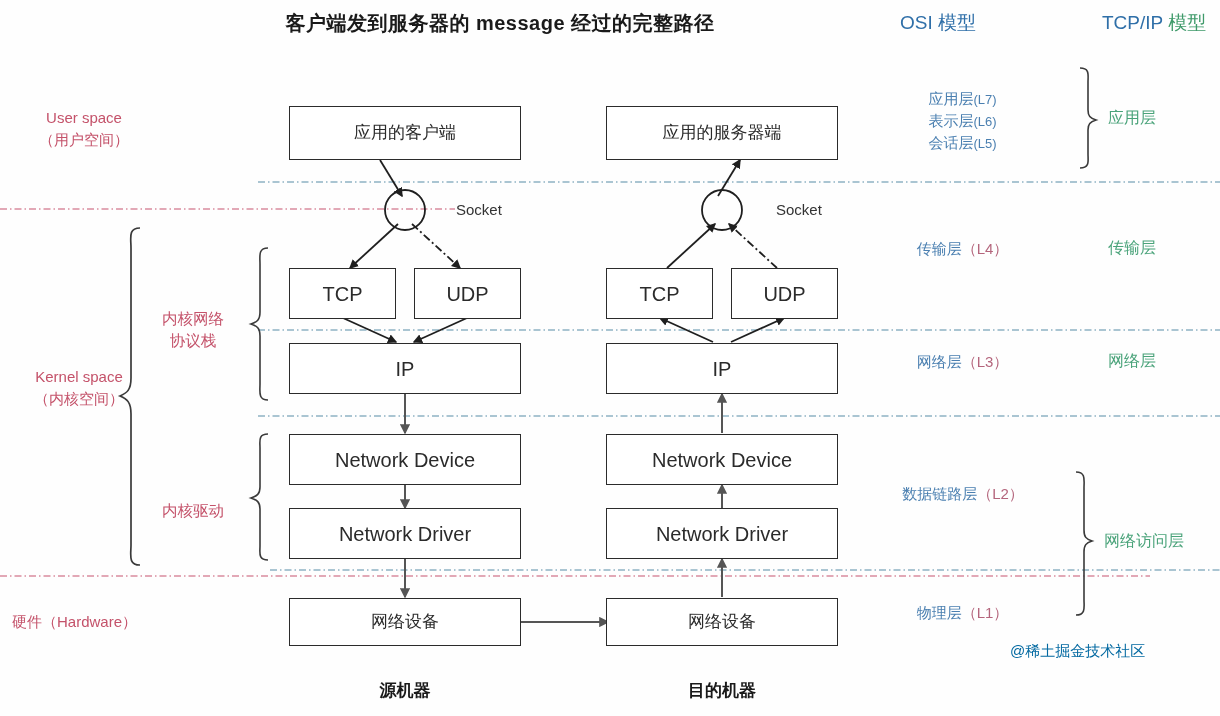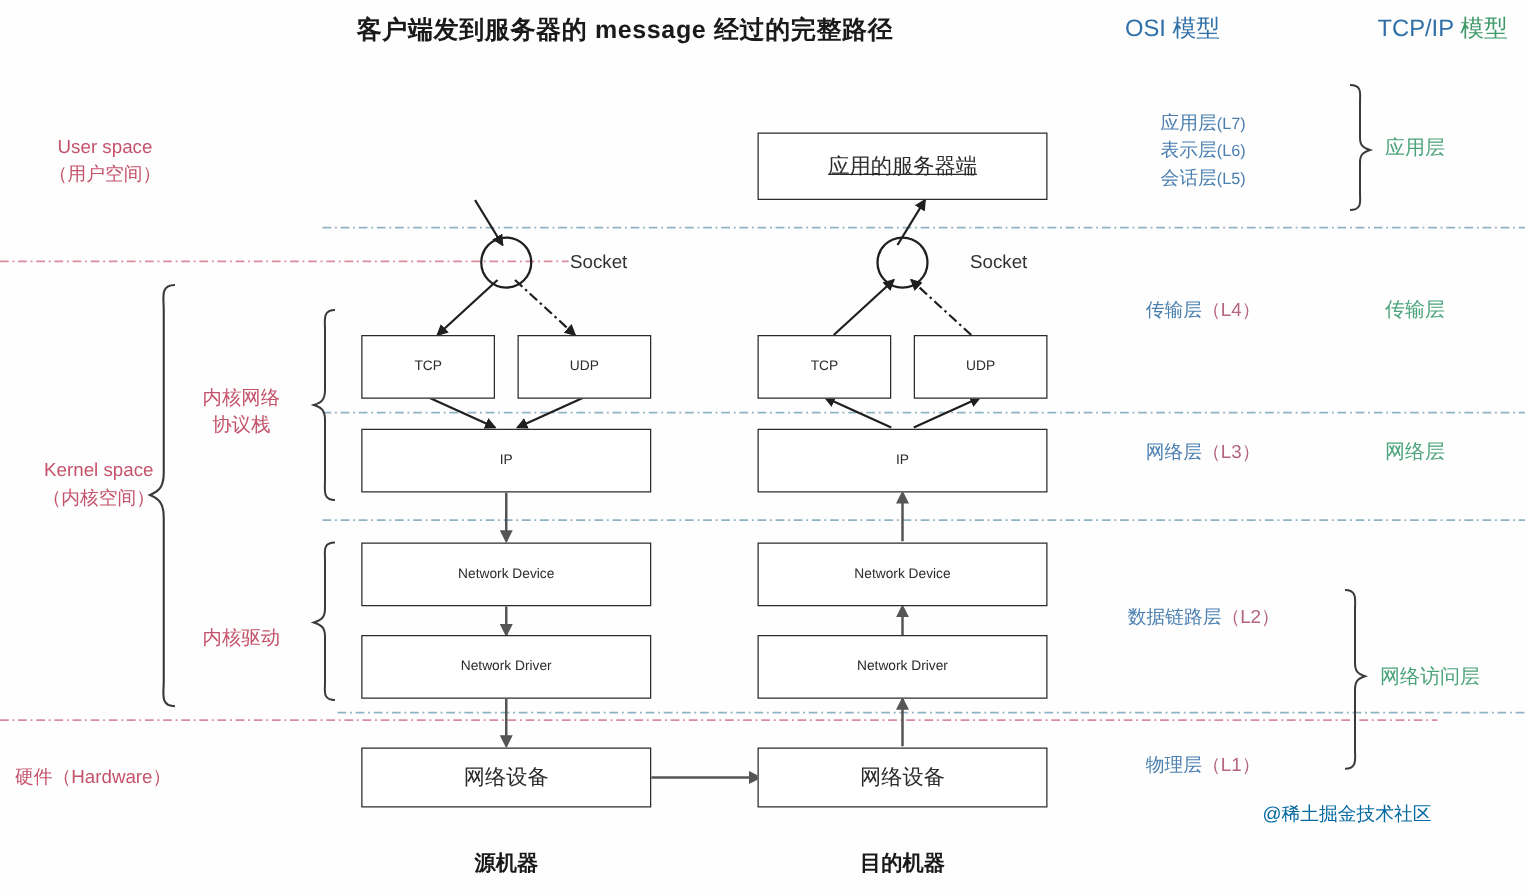--- a/index.html
+++ b/index.html
@@ -48,21 +48,21 @@
   .tcp-head .lat { color: #2f6fa8; }
 
   
   .box {
     box-sizing: border-box;
     border: 1.6px solid #2b2b2b;
     background: #ffffff;
     display: flex;
     align-items: center;
     justify-content: center;
-    font-size: 11px;
+    font-size: 20px;
     color: #2b2b2b;
     text-align: center;
     line-height: 1.1;
   }
   .box.cjk { font-size: 17px; }
 
   
   .lbl { white-space: nowrap; }
 
   .socket-lbl {
@@ -294,20 +294,23 @@
 
   <div class="abs left-lbl big" style="left:128px; top:308px; width:130px;text-align:center;">
     <div>内核网络</div>
     <div>协议栈</div>
   </div>
 
   <div class="abs left-lbl big" style="left:128px; top:487px; width:130px;margin-top:13px;">
     <span>内核驱动</span>
   </div>
 
+  <div class="abs box cjk" style="left:289px; top:106px; width:232px; height:54px;">
+    <span>应用的客户端</span>
+  </div>
 
   <div class="abs socket-lbl lbl" style="left:456px; top:201px;">
     <span>Socket</span>
   </div>
 
   <div class="abs box" style="left:289px; top:268px; width:107px; height:51px;">
     <span>TCP</span>
   </div>
 
   <div class="abs box" style="left:414px; top:268px; width:107px; height:51px;">
@@ -327,21 +330,21 @@
   </div>
 
   <div class="abs box cjk" style="left:289px; top:598px; width:232px; height:48px;">
     <span>网络设备</span>
   </div>
 
   <div class="abs machine-lbl" style="left:289px; top:679px; width:232px;">
     <span>源机器</span>
   </div>
 
-  <div class="abs box cjk" style="left:606px; top:106px; width:232px; height:54px;text-decoration:underline;">
+  <div class="abs box cjk" style="left:606px; top:106px; width:232px; height:54px;">
     <span>应用的服务器端</span>
   </div>
 
   <div class="abs socket-lbl lbl" style="left:776px; top:201px;">
     <span>Socket</span>
   </div>
 
   <div class="abs box" style="left:606px; top:268px; width:107px; height:51px;">
     <span>TCP</span>
   </div>

